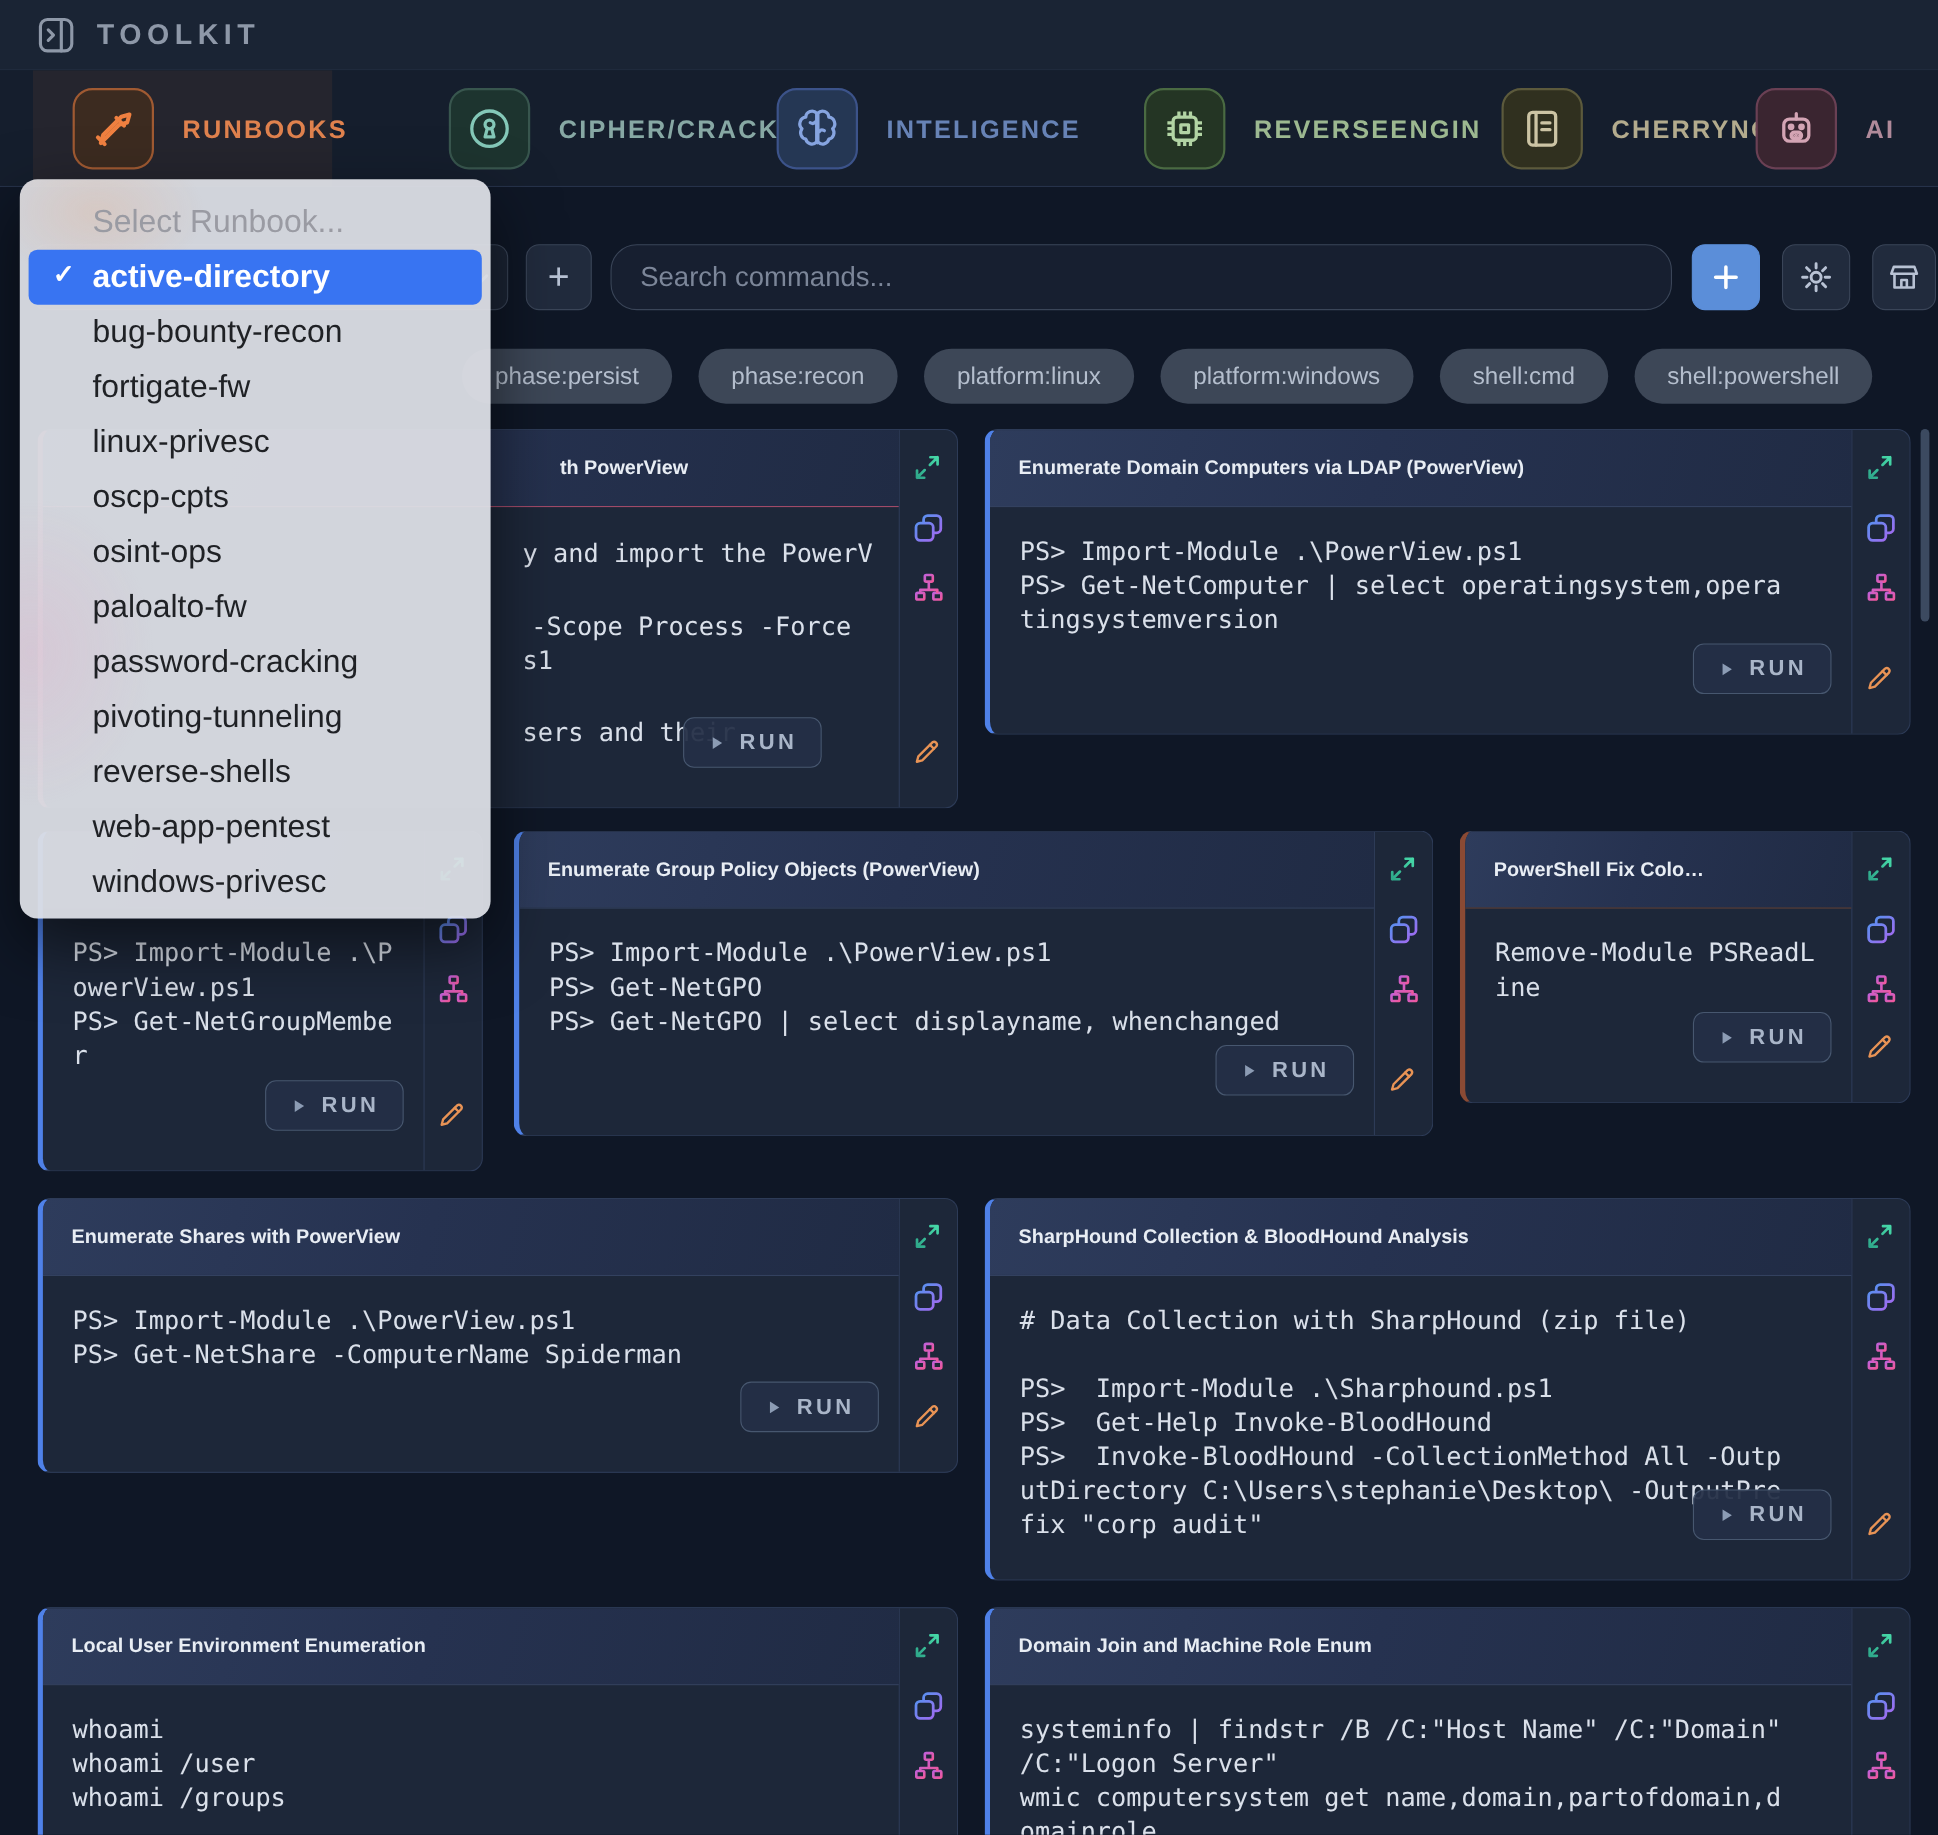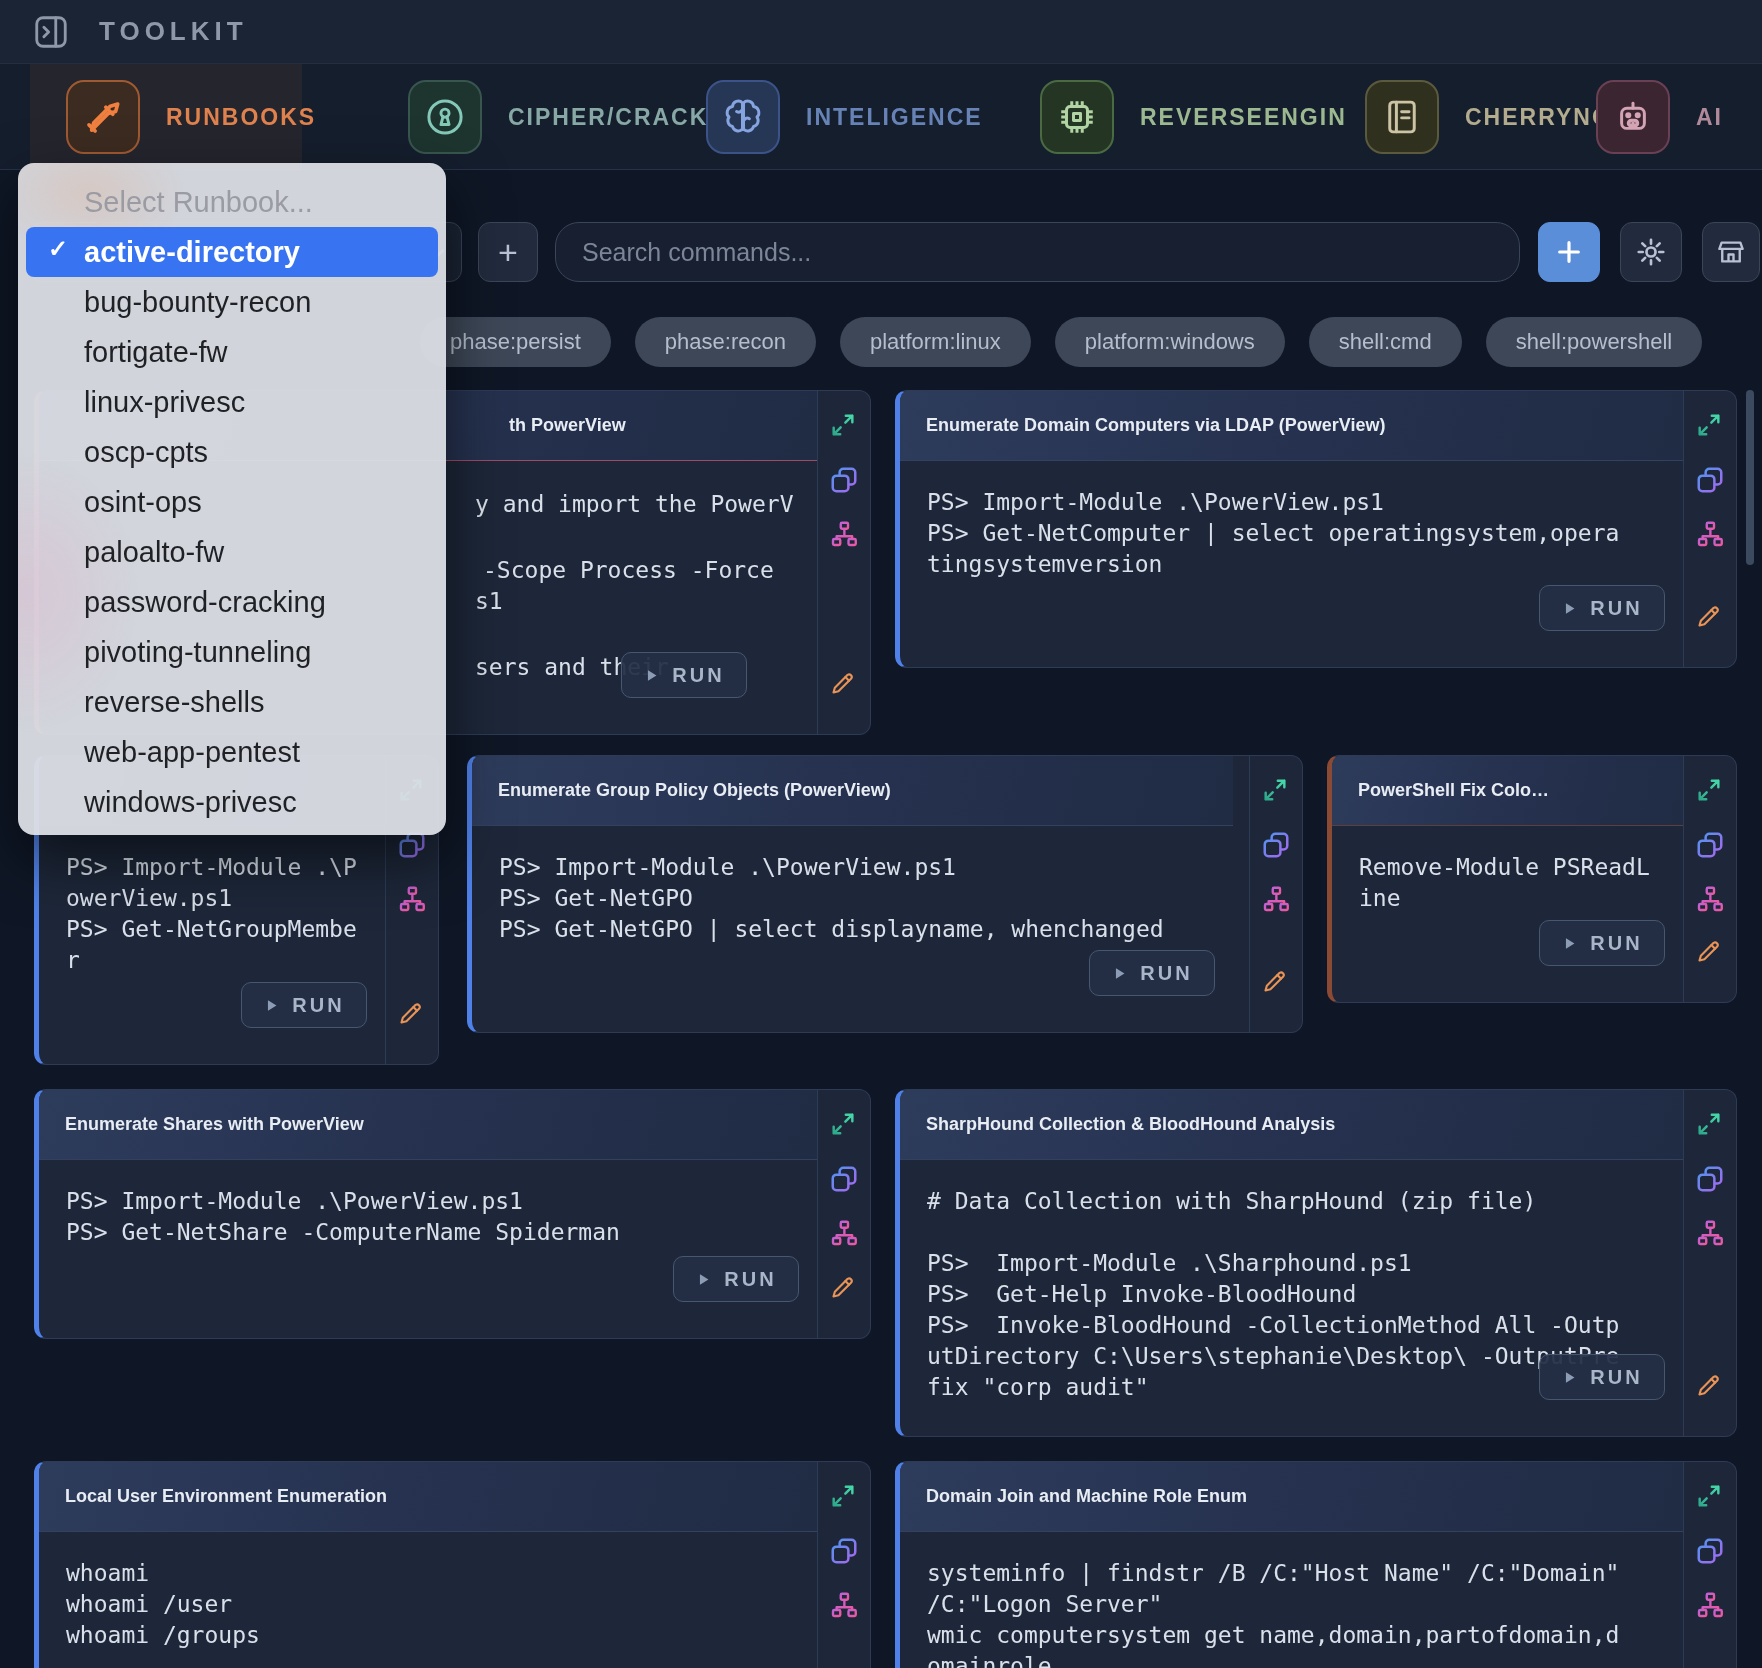--- a/index.html
+++ b/index.html
@@ -3,21 +3,21 @@
 <meta charset="utf-8">
 <style>
   * { margin:0; padding:0; box-sizing:border-box; }
   html,body { width:1762px; height:1668px; overflow:hidden; }
   body { background:#0f1726; font-family:"Liberation Sans", sans-serif; position:relative; }
 
   
   .topbar { position:absolute; left:0; top:0; width:1762px; height:64px;
     background:#1a2434; border-bottom:1px solid #232e40; display:flex; align-items:center; }
   .topbar .panel-ic { margin-left:32px; width:38px; height:38px; }
-  .topbar .app-title { margin-left:29px; font-size:26px; font-weight:bold;
+  .topbar .app-title { margin-left:18px; font-size:26px; font-weight:bold;
     letter-spacing:5px; color:#8e98a8; }
 
   
   .nav { position:absolute; left:0; top:64px; width:1762px; height:106px;
     background:#151e2d; border-bottom:1px solid #26324a; }
   .nav .active-bg { position:absolute; left:30px; top:0; width:272px; height:106px;
     background:rgba(235,130,70,0.08); }
   .tab { position:absolute; top:0; height:106px; display:flex; align-items:center; cursor:pointer; }
   .tile { width:74px; height:74px; border-radius:18px; border:2px solid; display:flex;
     align-items:center; justify-content:center; }
@@ -353,21 +353,21 @@
         </span>
         <span class="spacer"></span>
         <span class="ic edit">
           <svg viewBox="0 0 24 24" width="27" height="27" fill="none" stroke="#e89355" stroke-width="1.9" stroke-linecap="round" stroke-linejoin="round">
             <path d="M4 20l1.2-4.3L16.6 4.3a2.3 2.3 0 0 1 3.2 3.2L8.4 18.9z"></path>
             <path d="M14.6 6.3l3.2 3.2"></path>
           </svg>
         </span>
       </div>
     </article>
-    <article class="card" style="left: 467px; top: 755px; width: 836px; height: 278px; border-left-color: rgb(79, 129, 232); gap: 16px;">
+    <article class="card" style="left: 467px; top: 755px; width: 836px; height: 278px; border-left-color: rgb(79, 129, 232);">
       <div class="main">
         <div class="head" style="border-bottom-color: rgb(51, 65, 95);">
           <span class="title">Enumerate Group Policy Objects (PowerView)</span>
         </div>
         <div class="body">
           <div class="code" style="max-width: 698px;">PS&gt; Import-Module .\PowerView.ps1
 PS&gt; Get-NetGPO
 PS&gt; Get-NetGPO | select displayname, whenchanged</div>
           <button class="run">
             <svg viewBox="0 0 24 24" width="17" height="17">

